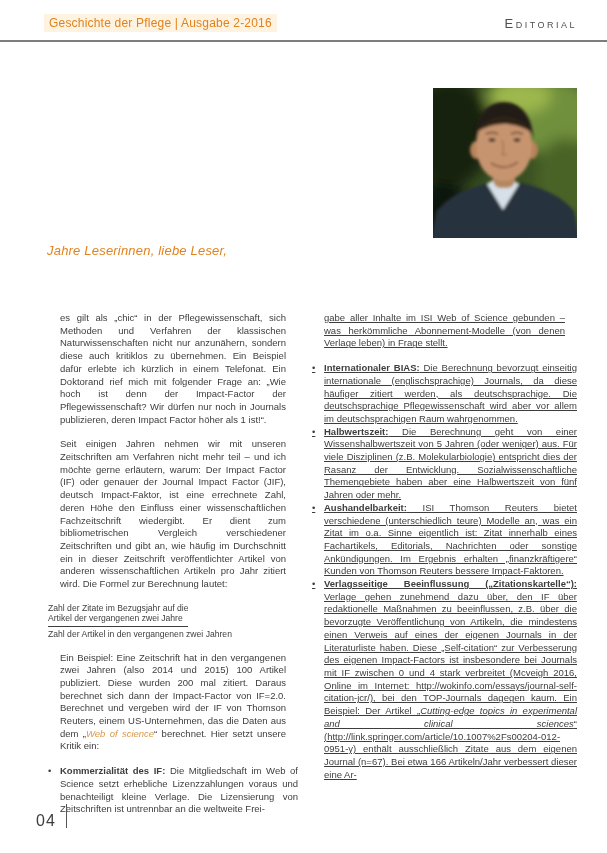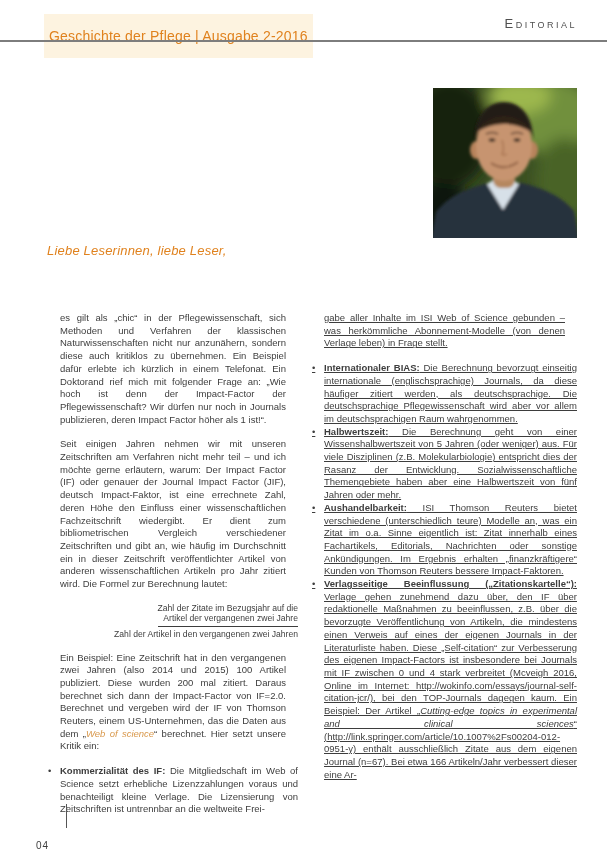--- a/index.html
+++ b/index.html
@@ -2,22 +2,22 @@
 <html><head>
 <meta charset="utf-8">
 <style>
   * { margin:0; padding:0; box-sizing:border-box; }
   html,body { background:#ffffff; }
   .page {
     position:relative; width:607px; height:853px; background:#ffffff;
     font-family:"Liberation Sans", sans-serif; color:#3d3d3d; overflow:hidden;
   }
   .header-left {
-    position:absolute; left:44px; top:14px; font-size:14px; color:#e0821e;
-    background:#fdf3e0; padding:14px 5px; letter-spacing:0.2px;
+    position:absolute; left:44px; top:14px; font-size:12px; color:#e0821e;
+    background:#fdf3e0; padding:2px 5px; letter-spacing:0.2px;
   }
   .header-right {
     position:absolute; right:30px; top:16px; font-size:13px; color:#4f4f4f;
     font-variant:small-caps; letter-spacing:2.5px;
   }
   .rule { position:absolute; left:0; top:40px; width:607px; height:2px; background:#7d7d7d; }
   .photo { position:absolute; left:433px; top:88px; width:144px; height:150px; }
   .photo svg { display:block; }
   .salutation {
     position:absolute; left:47px; top:243px; font-size:13px; font-style:italic;
@@ -26,27 +26,27 @@
   .col {
     position:absolute; top:300px; font-size:9.5px; line-height:12.7px;
     text-align:justify; color:#3d3d3d;
   }
   .col1 { left:48px; width:250px; }
   .col2 { left:312px; width:265px;text-decoration:underline; }
   .col p { margin:12px; }
   .b-lead { font-weight:bold; }
   .it-orange { font-style:italic; color:#d9994d; }
   .it { font-style:italic; }
-  .formula { text-align:right; font-size:8.6px; line-height:10.6px; margin:9px 0 10px 0; }
+  .formula { text-align:left; font-size:8.6px; line-height:10.6px; margin:9px 0 10px 0; }
   .frac-top { display:inline-block; border-bottom:1px solid #3d3d3d; padding-bottom:2px; margin-bottom:2px; }
   .bullet { display:flex; }
   .bullet-gap { margin-top:10px; }
   .bullet .marker { flex:0 0 12px; width:12px; }
   .bullet .btext { flex:1; }
-  .footer-pagenum { position:absolute; left:36px; top:840px; font-size:10px; letter-spacing:1px; color:#3d3d3d; }
+  .footer-pagenum { position:absolute; left:36px; top:812px; font-size:16px; letter-spacing:1px; color:#3d3d3d; }
   .footer-bar { position:absolute; left:66px; top:804px; width:1px; height:24px; background:#555555; }
   .footer-text { position:absolute; left:86px; top:813px; font-size:9.5px; letter-spacing:1.3px; color:#3d3d3d; }
 </style>
 </head>
 <body>
 
 <div class="page">
 
   <span class="header-left">Geschichte der Pflege | Ausgabe 2-2016</span>
   <span class="header-right">Editorial</span>
@@ -83,21 +83,21 @@
         <ellipse cx="59" cy="52" rx="3.4" ry="1.8" fill="#33241a"></ellipse>
         <ellipse cx="84" cy="52" rx="3.4" ry="1.8" fill="#33241a"></ellipse>
         <path d="M53,46 Q59,43 65,46" stroke="#4a3322" stroke-width="1.6" fill="none"></path>
         <path d="M78,46 Q84,43 90,46" stroke="#4a3322" stroke-width="1.6" fill="none"></path>
         <path d="M69,52 Q72,62 69,66 Q71,68 74,66" stroke="#a06c48" stroke-width="1.2" fill="none"></path>
         <path d="M58,75 Q71,84 85,74" stroke="#8a5a3e" stroke-width="1.8" fill="none"></path>
       </g>
     </svg>
   </div>
 
-  <div class="salutation">Liebe Leserinnen, liebe Leser,</div>
+  <div class="salutation">Jahre Leserinnen, liebe Leser,</div>
 
   <div class="col col1">
     <p>es gilt als „chic“ in der Pflegewissenschaft, sich Methoden und Verfahren der klassischen Naturwissenschaften nicht nur anzunähern, sondern diese auch kritiklos zu übernehmen. Ein Beispiel dafür erlebte ich kürzlich in einem Telefonat. Ein Doktorand rief mich mit folgender Frage an: „Wie hoch ist denn der Impact-Factor der Pflegewissenschaft? Wir dürfen nur noch in Journals publizieren, deren Impact Factor höher als 1 ist!“.</p>
     <p>Seit einigen Jahren nehmen wir mit unseren Zeitschriften am Verfahren nicht mehr teil – und ich möchte gerne erläutern, warum: Der Impact Factor (IF) oder genauer der Journal Impact Factor (JIF), deutsch Impact-Faktor, ist eine errechnete Zahl, deren Höhe den Einfluss einer wissenschaftlichen Fachzeitschrift wiedergibt. Er dient zum bibliometrischen Vergleich verschiedener Zeitschriften und gibt an, wie häufig im Durchschnitt ein in dieser Zeitschrift veröffentlichter Artikel von anderen wissenschaftlichen Artikeln pro Jahr zitiert wird. Die Formel zur Berechnung lautet:</p>
     <div class="formula">
       <span class="frac-top">
         <span>Zahl der Zitate im Bezugsjahr auf die</span><br>
         <span>Artikel der vergangenen zwei Jahre</span>
       </span>
       <div>Zahl der Artikel in den vergangenen zwei Jahren</div>

